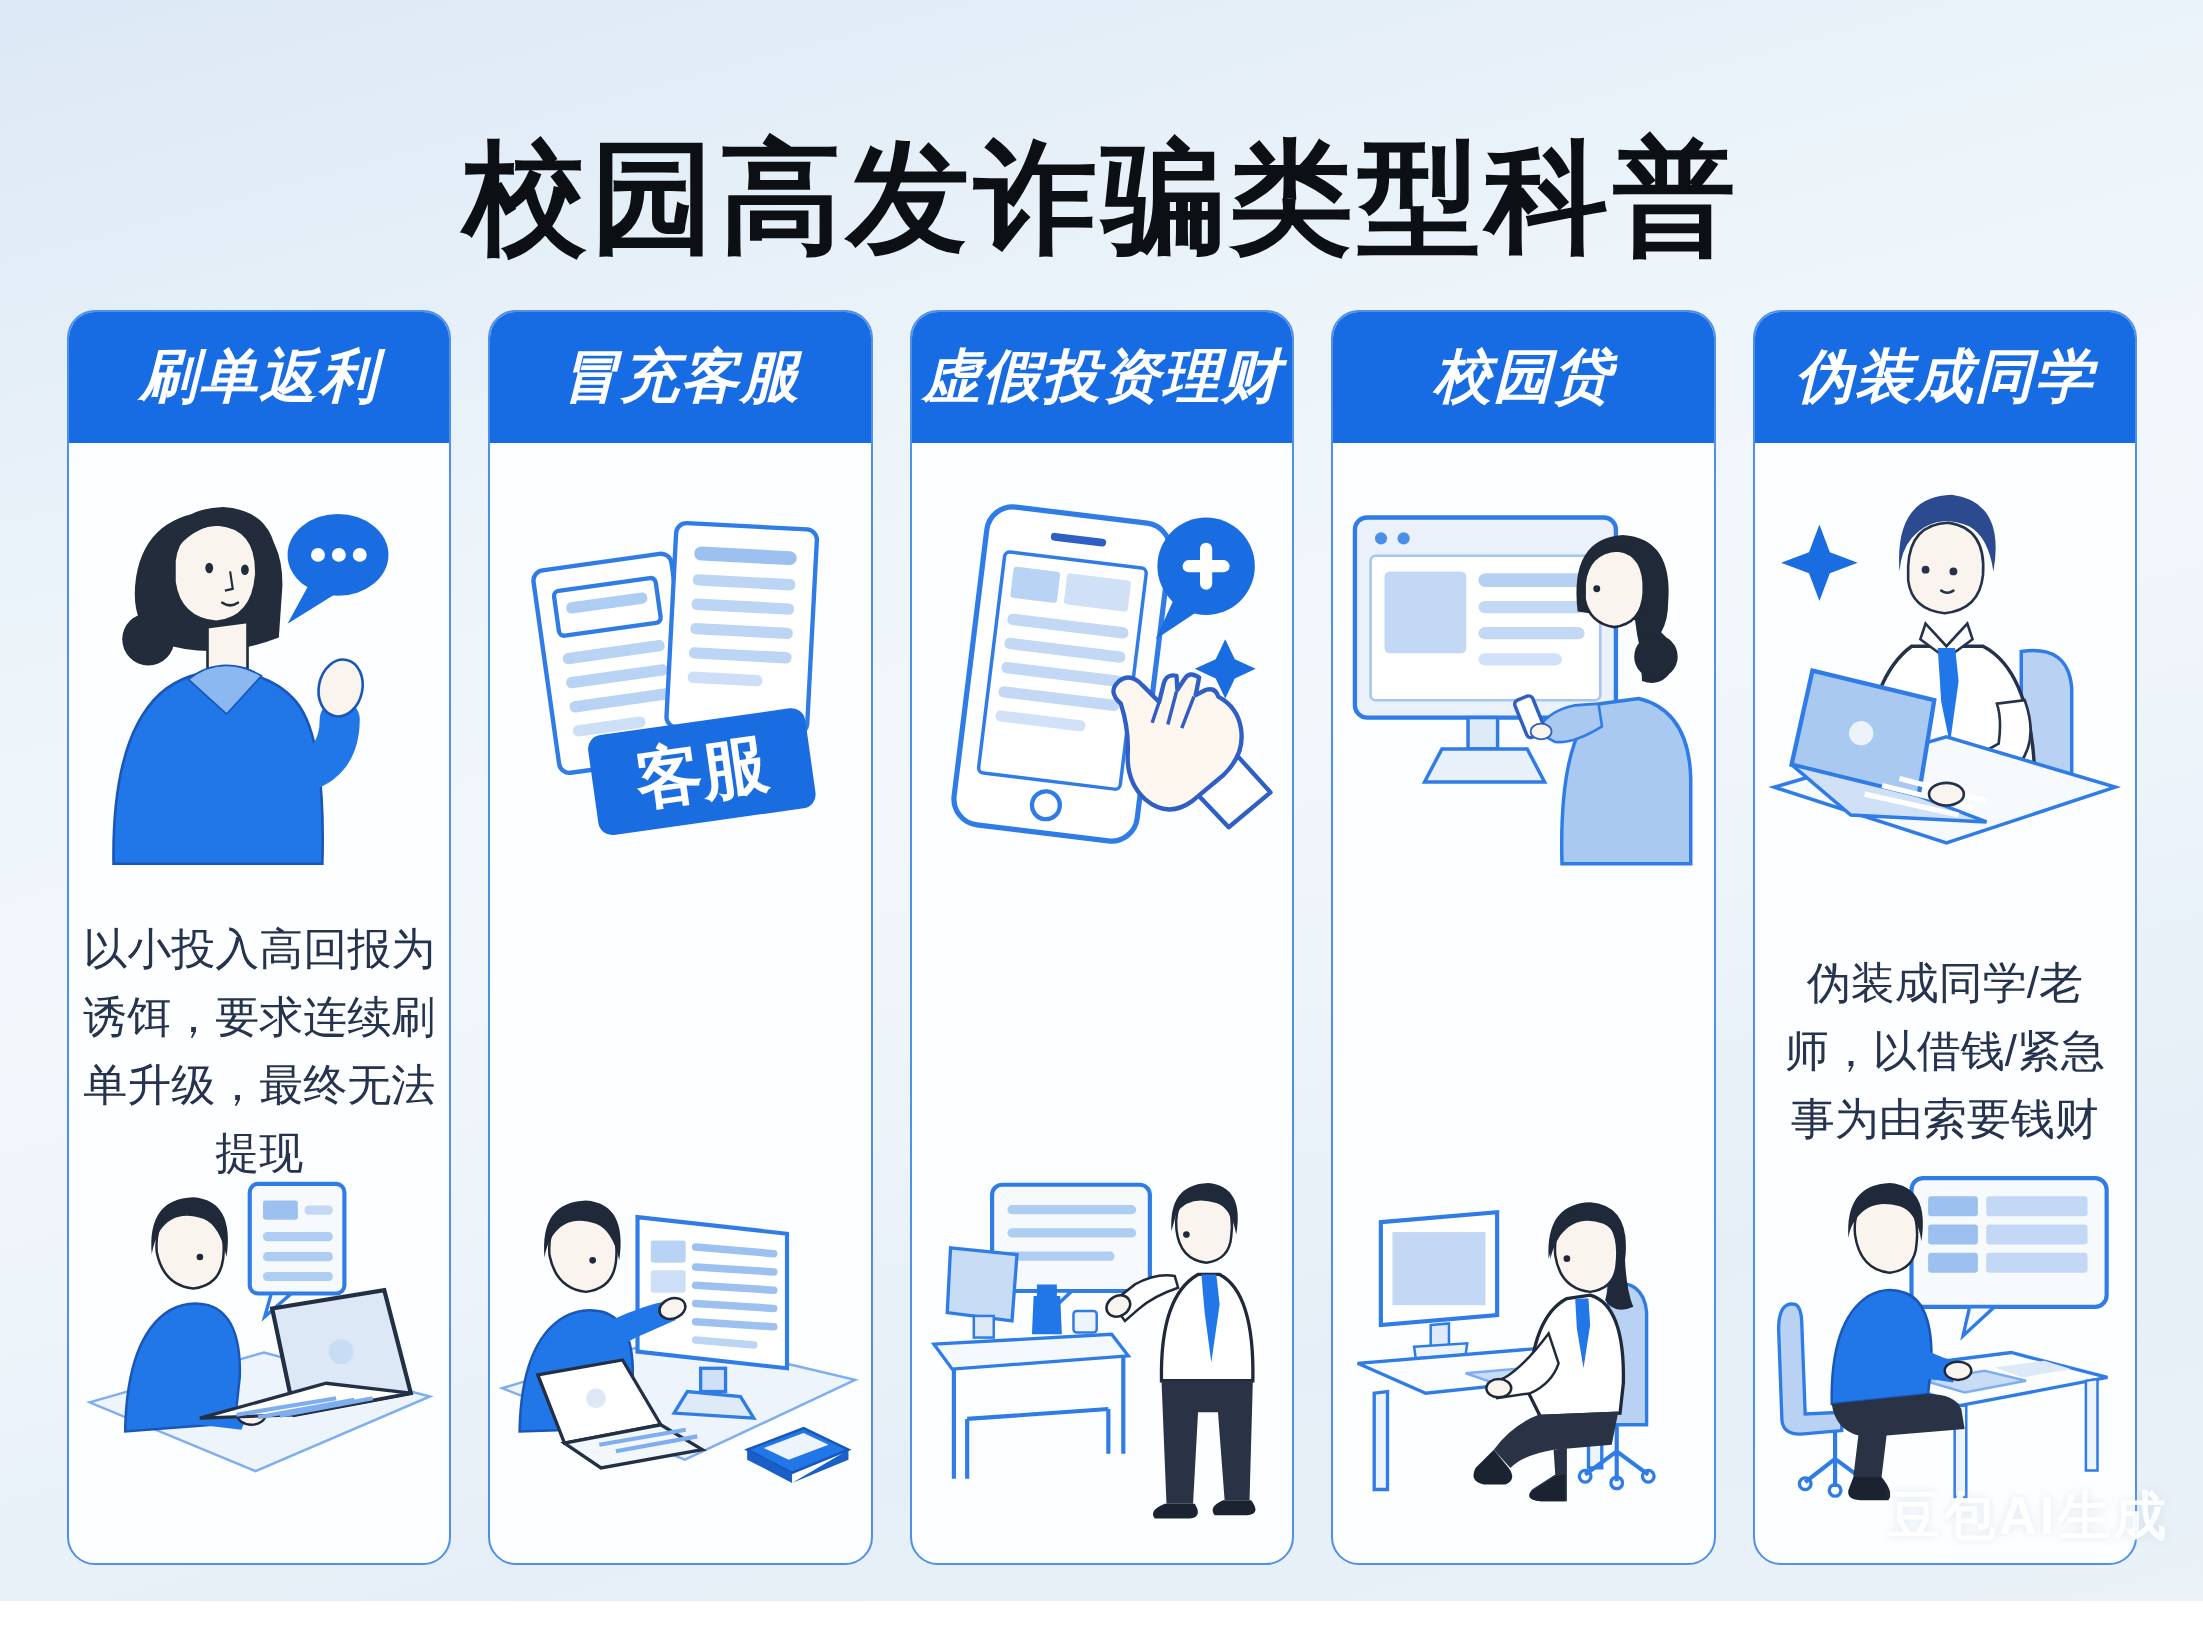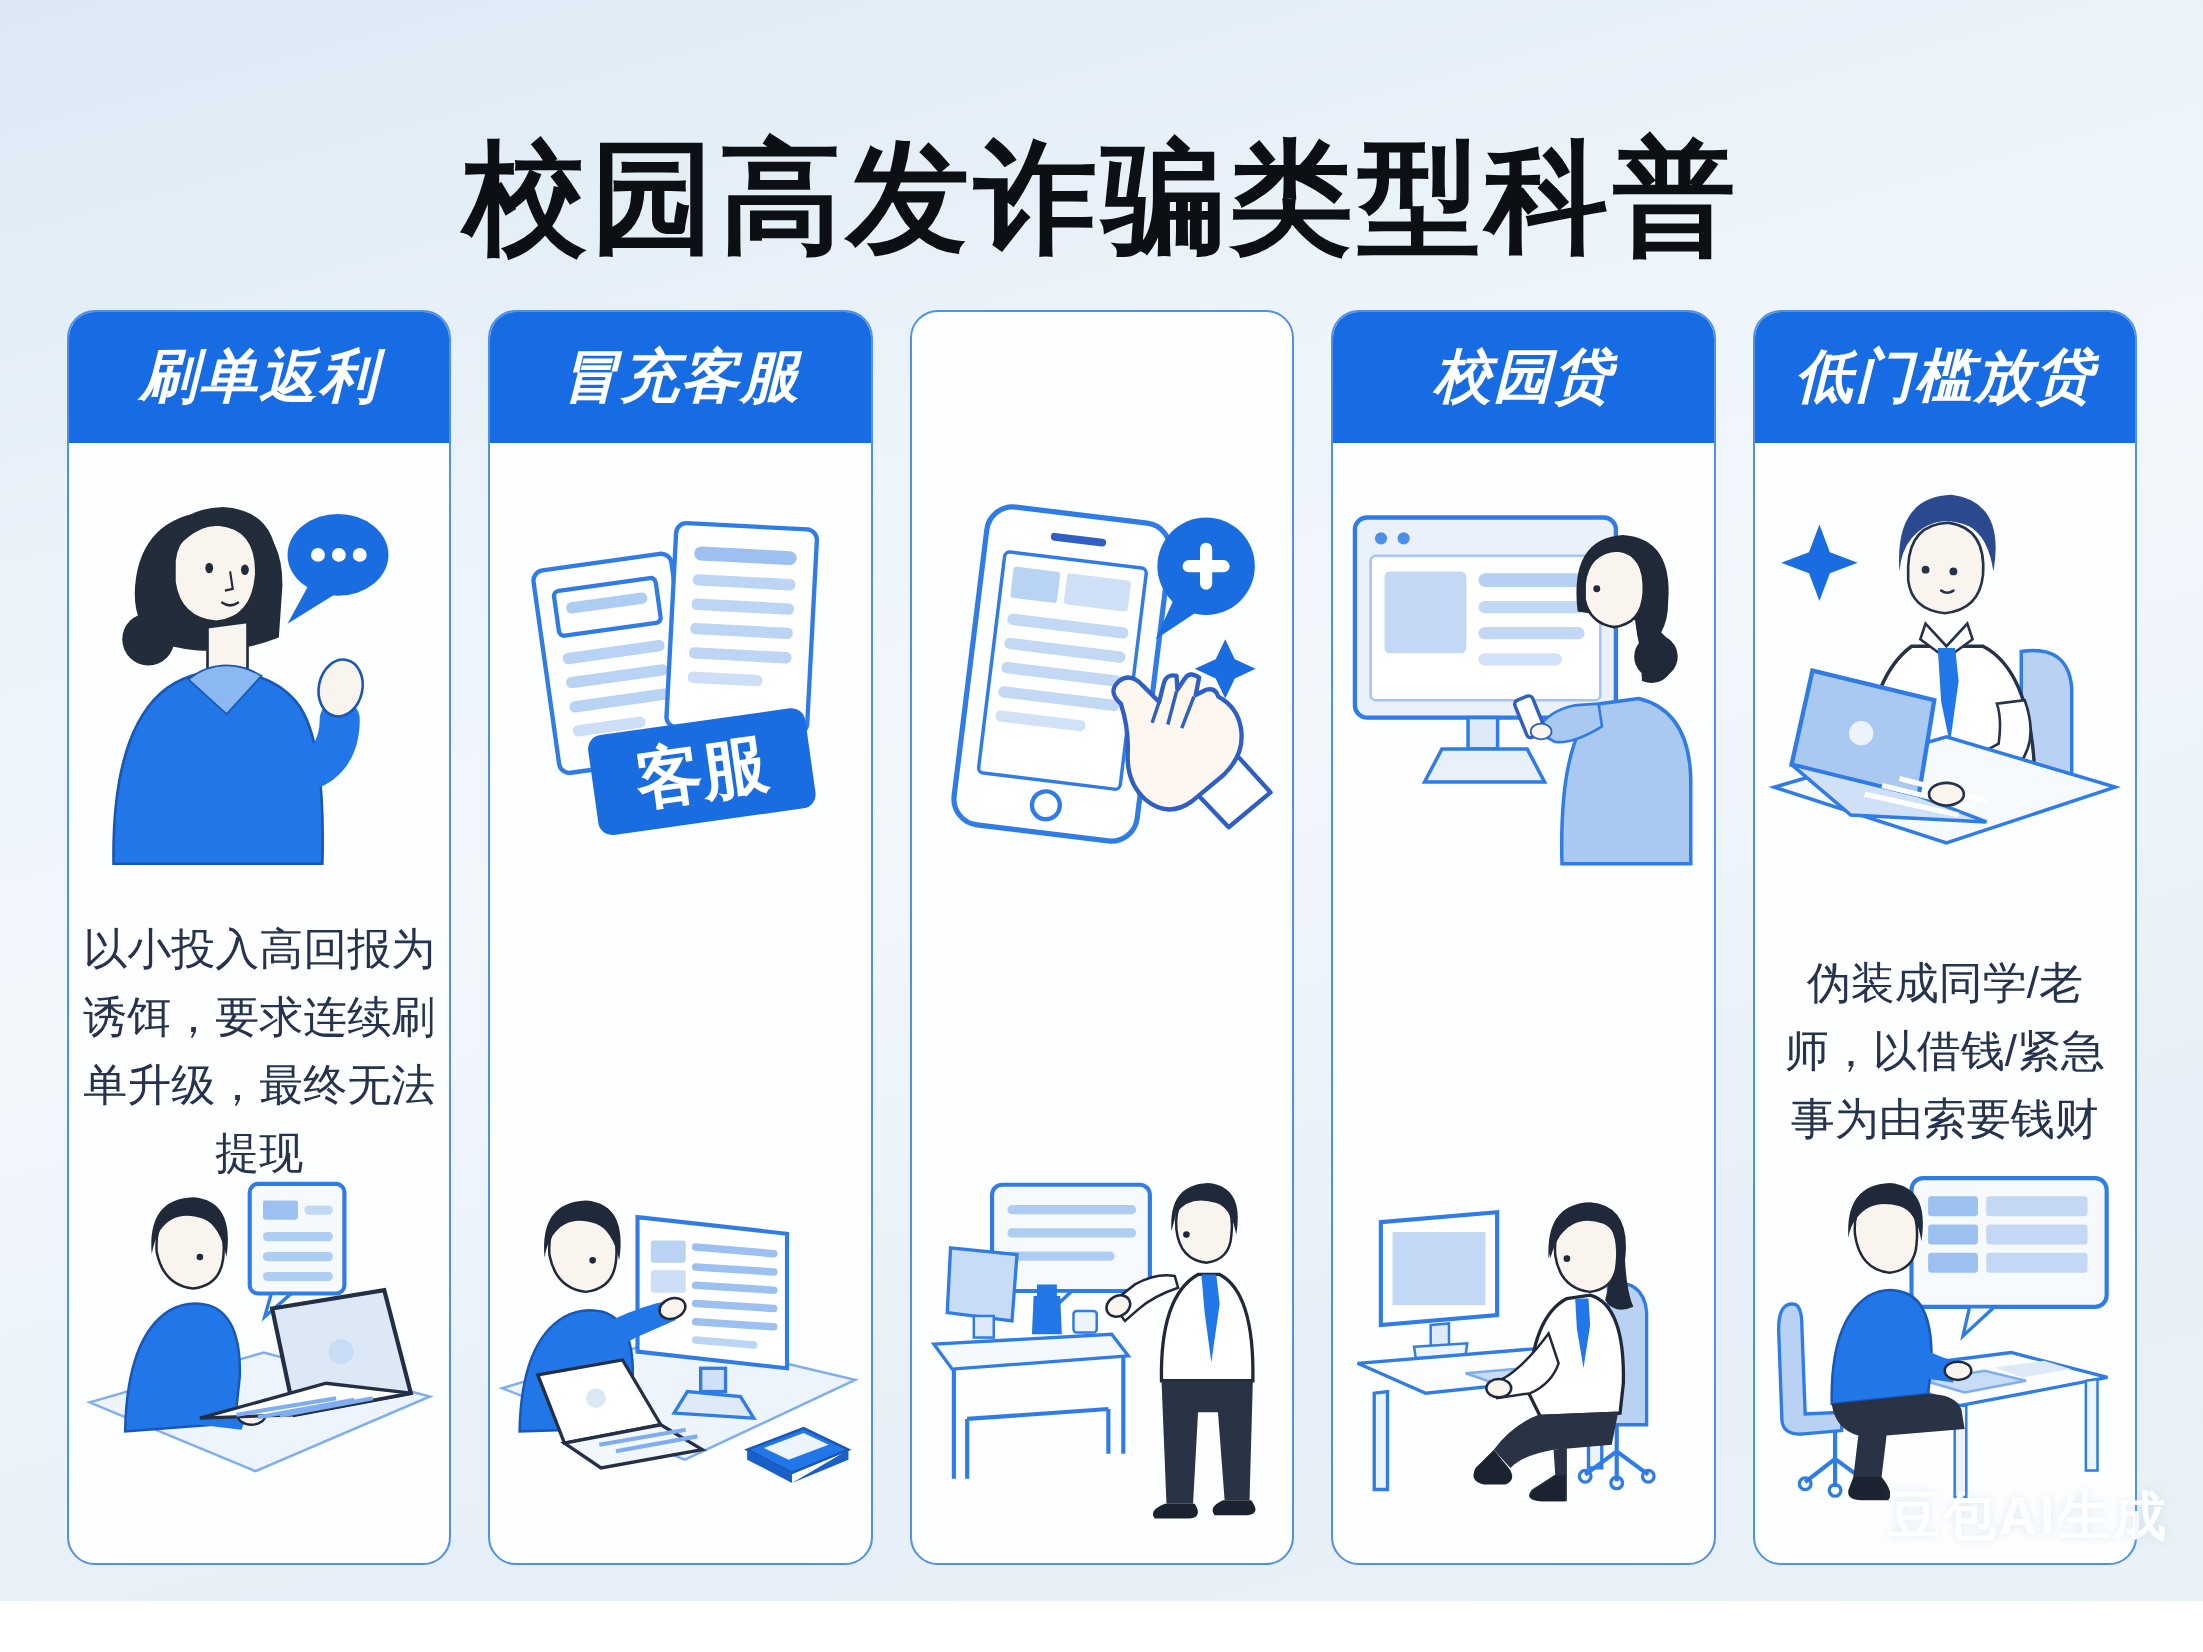--- a/index.html
+++ b/index.html
@@ -183,20 +183,23 @@
             <path d="M48,242 L150,224 L196,302 L80,324 Z" fill="#ffffff" stroke="#232f45" stroke-width="4"></path>
             <circle cx="118" cy="270" r="12" fill="#dde8f6"></circle>
             <path d="M80,324 L196,302 L246,332 L124,354 Z" fill="#f2f7fc" stroke="#232f45" stroke-width="4"></path>
             <path d="M122,326 L226,308 M142,334 L240,316" stroke="#7eaef0" stroke-width="5"></path>
           </g>
         </svg>
       </div>
     </section>
 
     <section class="card">
+      <header class="card-header">
+        <span>虚假投资理财</span>
+      </header>
       <div class="illus illus-top">
         <svg viewBox="0 0 420 450" preserveAspectRatio="xMidYMid meet">
           <g transform="rotate(7 165 235)">
             <rect x="58" y="48" width="212" height="368" rx="30" fill="#ffffff" stroke="#2f7ce6" stroke-width="6"></rect>
             <rect x="132" y="72" width="64" height="9" rx="4.5" fill="#2f5ec4"></rect>
             <rect x="82" y="100" width="164" height="256" rx="6" fill="#ffffff" stroke="#2f7ce6" stroke-width="4"></rect>
             <rect x="94" y="116" width="54" height="36" rx="4" fill="#b9d3f4"></rect>
             <rect x="156" y="116" width="74" height="36" rx="4" fill="#cfe0f7"></rect>
             <rect x="94" y="170" width="140" height="13" rx="6" fill="#c2d8f5"></rect>
             <rect x="94" y="198" width="140" height="13" rx="6" fill="#c2d8f5"></rect>
@@ -314,21 +317,21 @@
             <path d="M202,354 L184,332 L162,354 Q154,370 172,374 L198,374 Q212,368 202,354 Z" fill="#1c2330"></path>
             <path d="M256,332 L258,362 L230,380 Q220,392 240,394 L272,394 L272,330 Z" fill="#2a3245"></path>
             <path d="M258,364 L230,382 Q220,392 240,394 L270,394 L270,362 Z" fill="#1c2330"></path>
           </g>
         </svg>
       </div>
     </section>
 
     <section class="card">
       <header class="card-header">
-        <span>低门槛放贷</span>
+        <span>伪装成同学</span>
       </header>
       <div class="illus illus-top">
         <svg viewBox="0 0 420 450" preserveAspectRatio="xMidYMid meet">
           <path d="M66,60 L78,92 L110,104 L78,116 L66,148 L54,116 L22,104 L54,92 Z" fill="#1a6de0"></path>
           <path d="M298,206 Q352,198 356,248 L356,370 L298,370 Z" fill="#b9d2f3" stroke="#2f7ce6" stroke-width="4"></path>
           <g>
             <path d="M168,108 Q170,60 214,58 Q258,64 254,118 Q250,158 210,162 Q172,158 168,124 Z" fill="#faf4ee" stroke="#25324a" stroke-width="3"></path>
             <path d="M158,114 Q152,28 218,26 Q280,34 266,114 Q260,74 238,62 Q198,46 172,76 Q160,90 158,114 Z" fill="#2c4a8f"></path>
             <circle cx="188" cy="112" r="4.5" fill="#25324a"></circle>
             <circle cx="220" cy="114" r="4.5" fill="#25324a"></circle>

